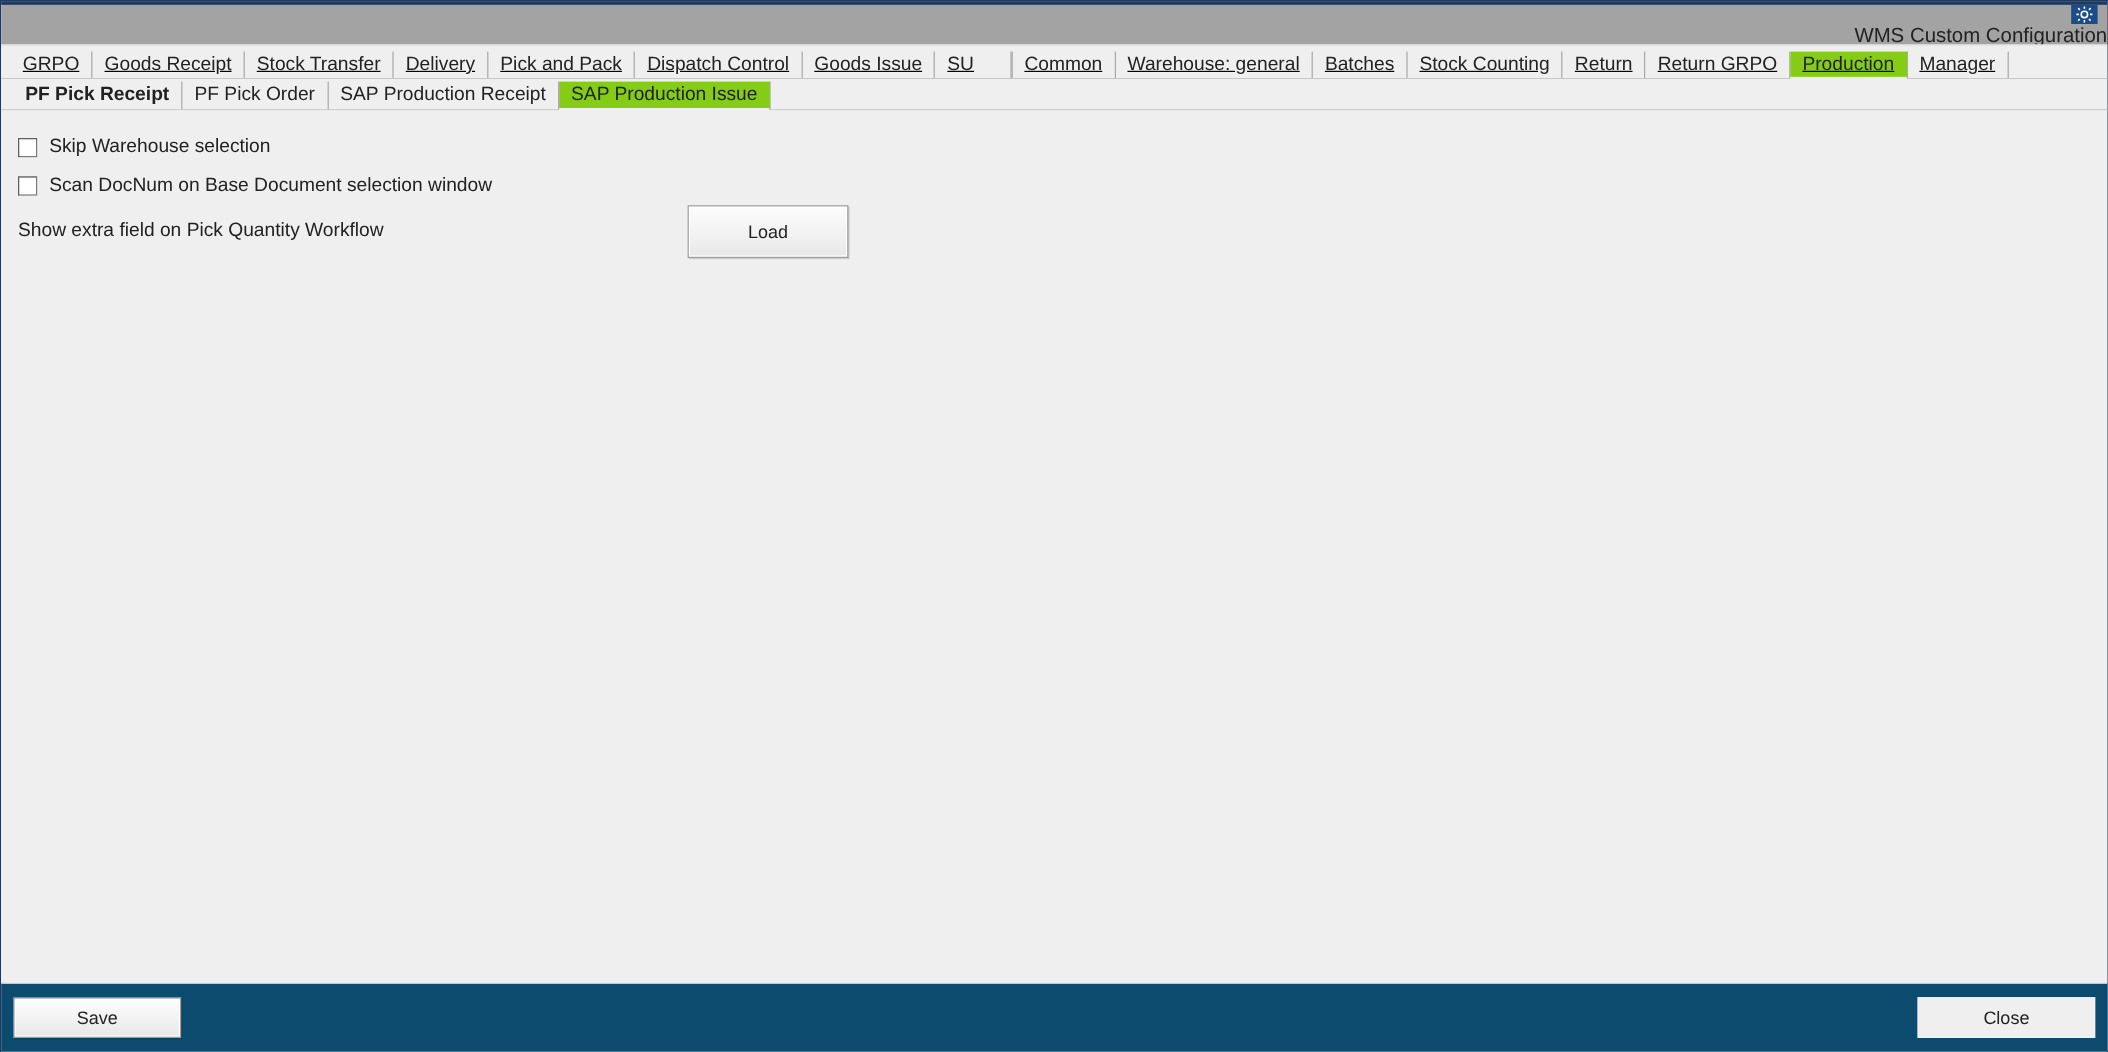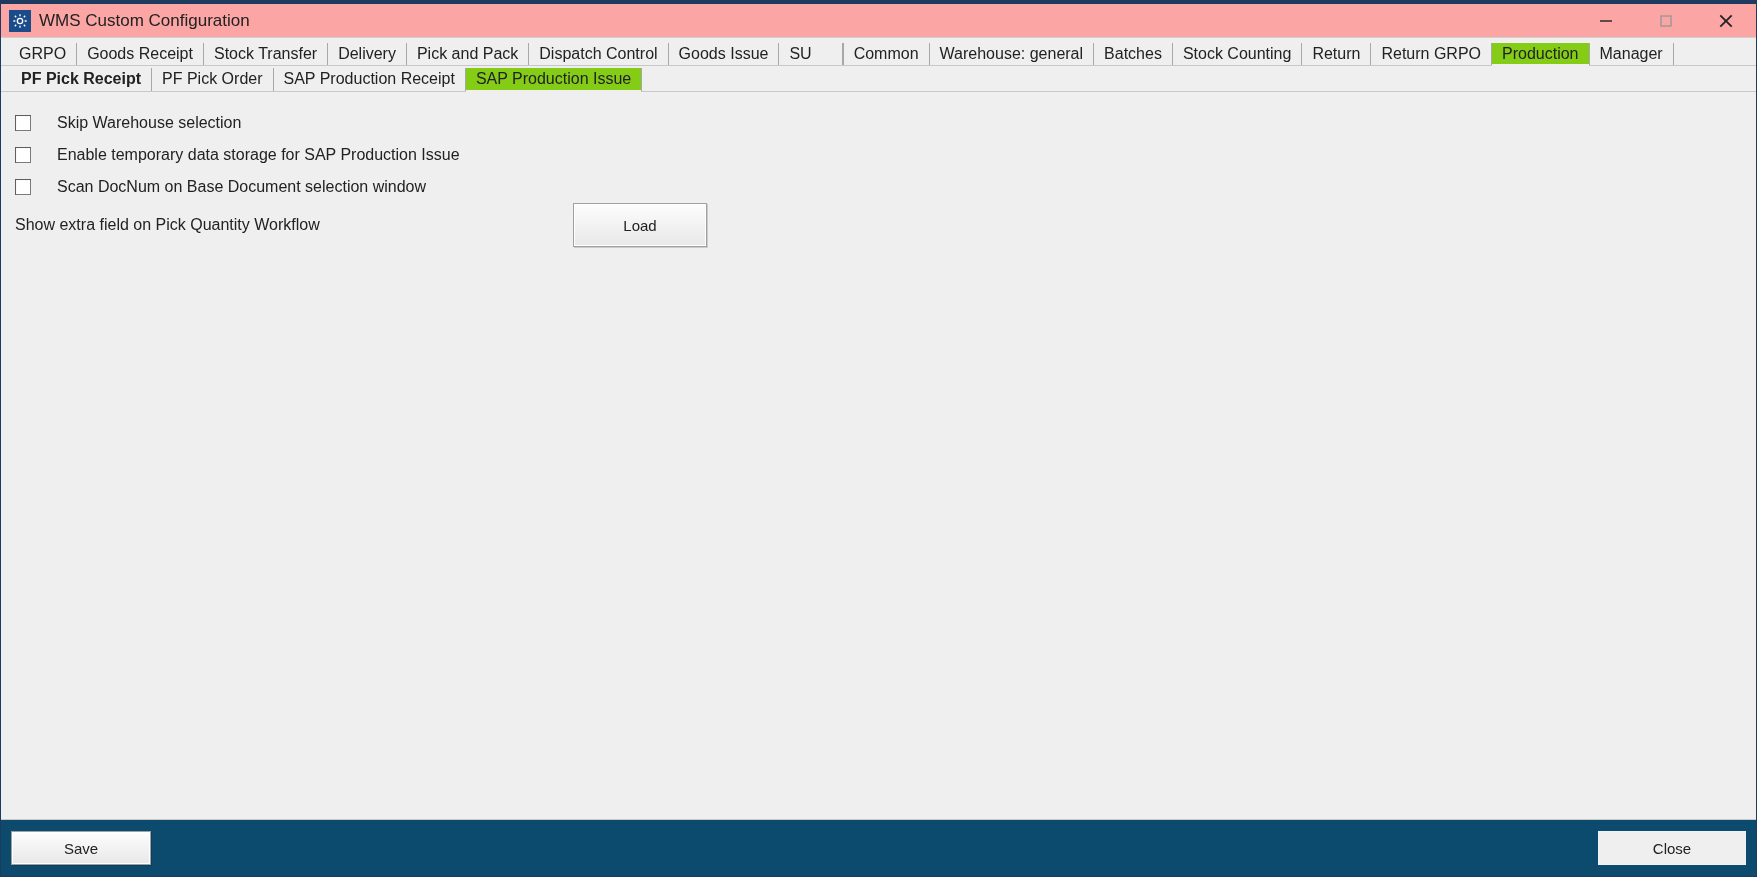--- a/index.html
+++ b/index.html
@@ -15,23 +15,24 @@
     width: 100%;
     height: 100%;
     border: 1px solid #1f3a5f;
     display: flex;
     flex-direction: column;
     background: #ffffff;
   }
   .titlebar {
     height: 36px;
     display: flex;
-    align-items: center;
-    background: #fca5a5;
+    align-items: flex-end;
+    background: #a3a3a3;
     border-top: 3px solid #1f3a5f;
+    flex-direction: column;
   }
   .titlebar .app-icon {
     width: 22px; height: 22px;
     margin: 0 8px 0 8px;
     background: #1b4c8a;
     display: flex; align-items: center; justify-content: center;
   }
   .titlebar .app-icon svg { width: 16px; height: 16px; }
   .titlebar .title {
     font-size: 17px;
@@ -63,20 +64,21 @@
     border-top: 1px solid #d0d0d0;
   }
 
   .tabstrip {
     display: flex;
     align-items: flex-end;
     height: 28px;
     background: #efefef;
     padding-top: 4px;
     border-bottom: 1px solid #c8c8c8;
+    text-decoration: underline;
   }
   .tab {
     padding: 0 10px;
     line-height: 22px;
     font-size: 16px;
     color: #222;
     border-right: 1px solid #a8a8a8;
     white-space: nowrap;
     cursor: default;
   }
@@ -107,21 +109,21 @@
   .content {
     flex: 1;
     background: #efefef;
     padding: 16px 14px;
     position: relative;
   }
 
   .chk-row {
     display: flex;
     align-items: center;
-    gap: 26px;
+    gap: 10px;
     height: 30px;
     margin-bottom: 2px;
     font-size: 16px;
     color: #222;
   }
   .chk {
     width: 16px; height: 16px;
     border: 1px solid #7a7a7a;
     background: #ffffff;
     position: relative;
@@ -242,24 +244,20 @@
     </div>
 
     <div class="content">
 
       <div class="chk-row">
         <span class="chk"></span>
         <span>Skip Warehouse selection</span>
       </div>
 
 
-      <div class="chk-row">
-        <span class="chk"></span>
-        <span>Enable temporary data storage for SAP Production Issue</span>
-      </div>
 
       <div class="chk-row">
         <span class="chk"></span>
         <span>Scan DocNum on Base Document selection window</span>
       </div>
 
       <div class="load-row">
         <span class="label">Show extra field on Pick Quantity Workflow</span>
         <span class="btn">Load</span>
       </div>

